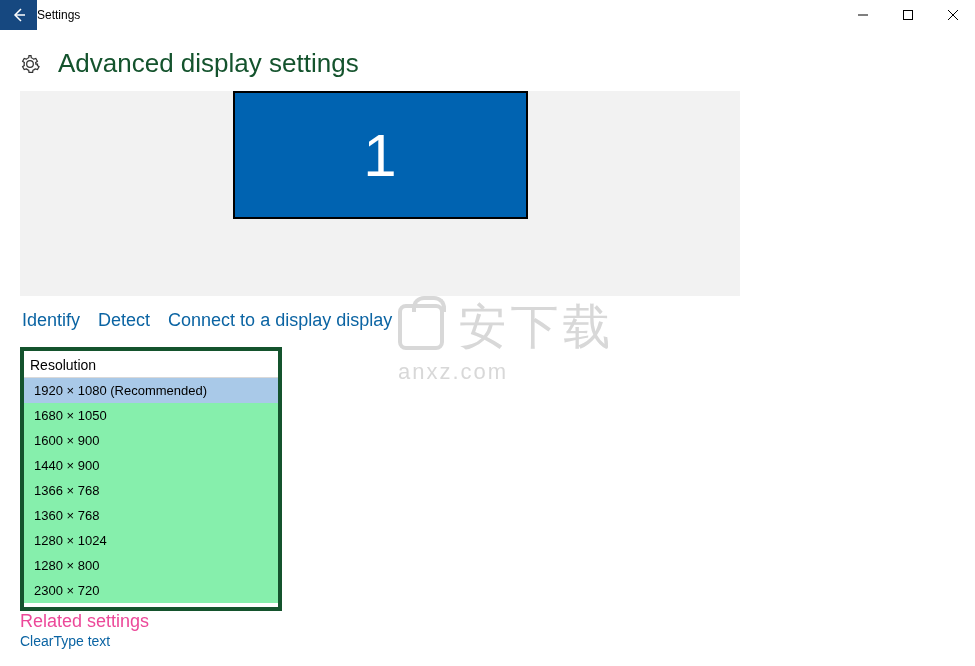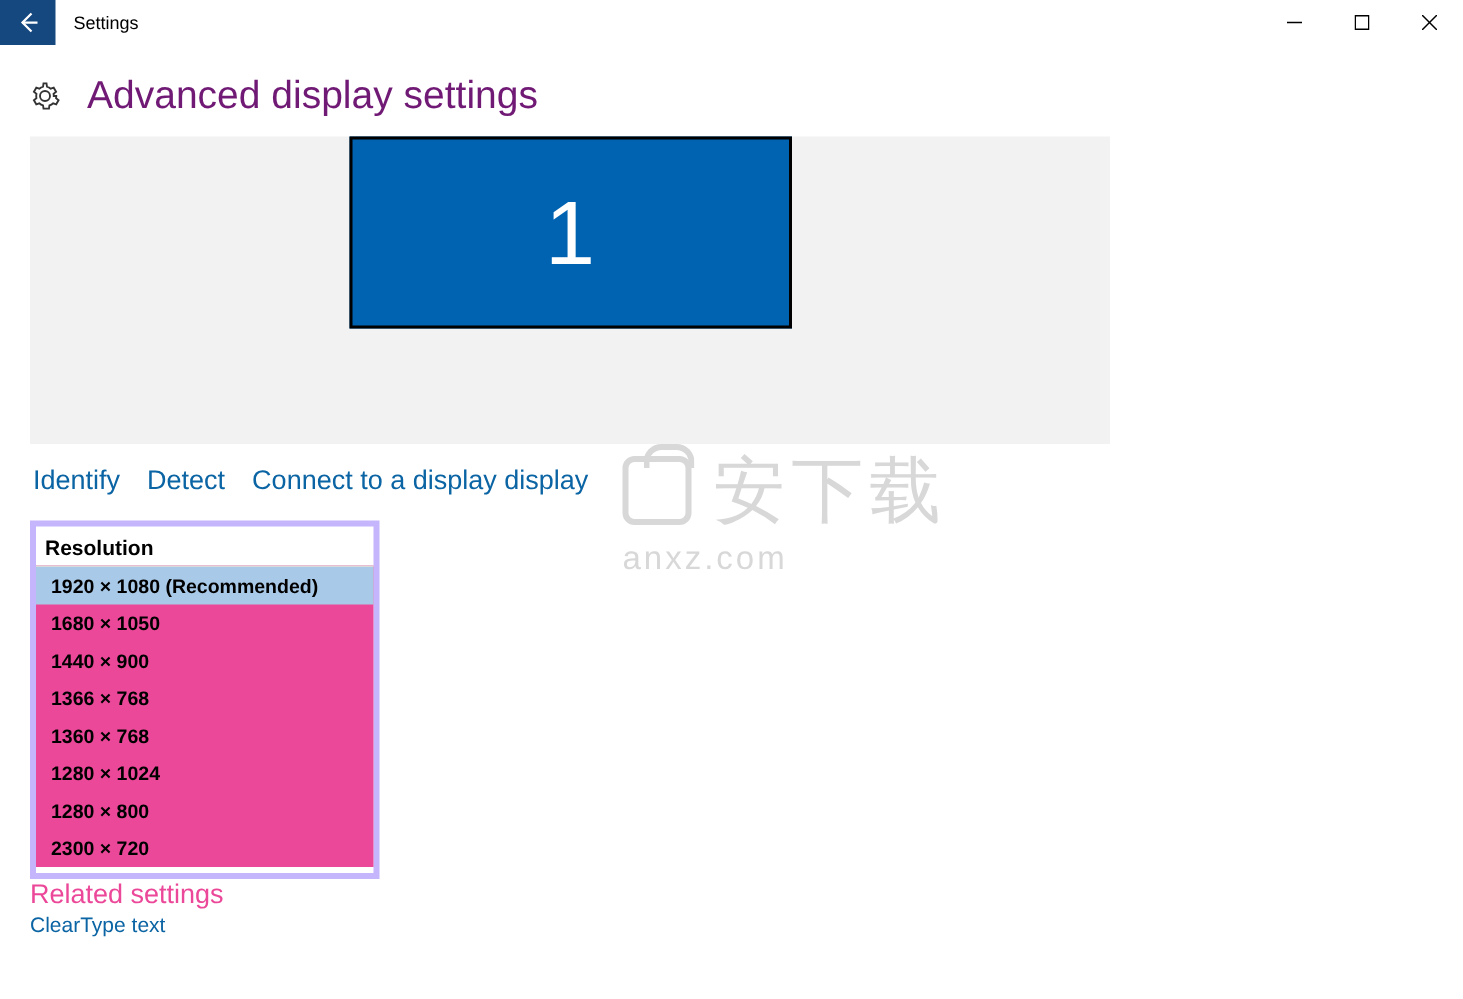--- a/index.html
+++ b/index.html
@@ -27,21 +27,20 @@
     background: #164880;
     display: flex;
     align-items: center;
     justify-content: center;
     color: #ffffff;
     cursor: pointer;
   }
   .back-btn svg { width: 16px; height: 16px; }
   .title-text {
     flex: 0 0 auto;
-    padding-left: 12px;
     display: flex;
     align-items: center;
     font-size: 12px;
     color: #000000;
   }
   .title-spacer { flex: 1; }
   .winctrl {
     width: 45px;
     display: flex;
     align-items: center;
@@ -58,21 +57,21 @@
     padding: 18px 20px 12px 20px;
     gap: 18px;
   }
   .gear {
     width: 20px; height: 20px;
     color: #333;
   }
   .page-heading h1 {
     font-weight: 400;
     font-size: 26px;
-    color: #701a75;
+    color: #14532d;
   }
 
   
   .content {
     padding: 0 20px;
   }
   .monitor-area {
     width: 720px;
     height: 205px;
     background: #f2f2f2;
@@ -103,35 +102,34 @@
   .links-row a {
     color: #0b64a3;
     font-size: 18px;
     text-decoration: none;
     cursor: pointer;
   }
 
   
   .res-block {
     position: relative;
-    width: 233px;
-    border: 4px solid #c4b5fd;
+    width: 262px;
+    border: 4px solid #14532d;
     padding: 4px 0 4px 0;
     background: #ffffff;
     margin-top: 6px;
-    font-weight: bold;
   }
   .res-label {
     font-size: 14px;
     color: #000;
     padding: 2px 6px 4px 6px;
   }
   .res-list {
     border-top: 1px solid #d9d9d9;
-    background: #ec4899;
+    background: #86efac;
   }
   .res-item {
     font-size: 13px;
     color: #000;
     padding: 5px 10px;
     cursor: pointer;
     white-space: nowrap;
   }
   .res-item.selected {
     background: #a9c9e8;
@@ -150,21 +148,21 @@
     color: #0b64a3;
     font-size: 14px;
     text-decoration: none;
     margin-top: 1px;
     cursor: pointer;
   }
 
   
   .watermark {
     position: absolute;
-    left: 415px;
+    left: 398px;
     top: 295px;
     color: #d8d8d8;
     font-family: sans-serif;
     pointer-events: none;
     z-index: 0;
   }
   .watermark .wm-cn {
     font-size: 48px;
     letter-spacing: 4px;
     display: inline-block;
@@ -250,20 +248,21 @@
       <span class="wm-cn">安下载</span>
     </div>
     <div class="wm-en">anxz.com</div>
   </div>
 
   <div class="res-block">
     <div class="res-label">Resolution</div>
     <div class="res-list">
         <div class="res-item selected">1920 × 1080 (Recommended)</div>
         <div class="res-item">1680 × 1050</div>
+        <div class="res-item">1600 × 900</div>
         <div class="res-item">1440 × 900</div>
         <div class="res-item">1366 × 768</div>
         <div class="res-item">1360 × 768</div>
         <div class="res-item">1280 × 1024</div>
         <div class="res-item">1280 × 800</div>
         <div class="res-item">2300 × 720</div>
       </div>
   </div>
 
   <div class="related-heading">Related settings</div>

